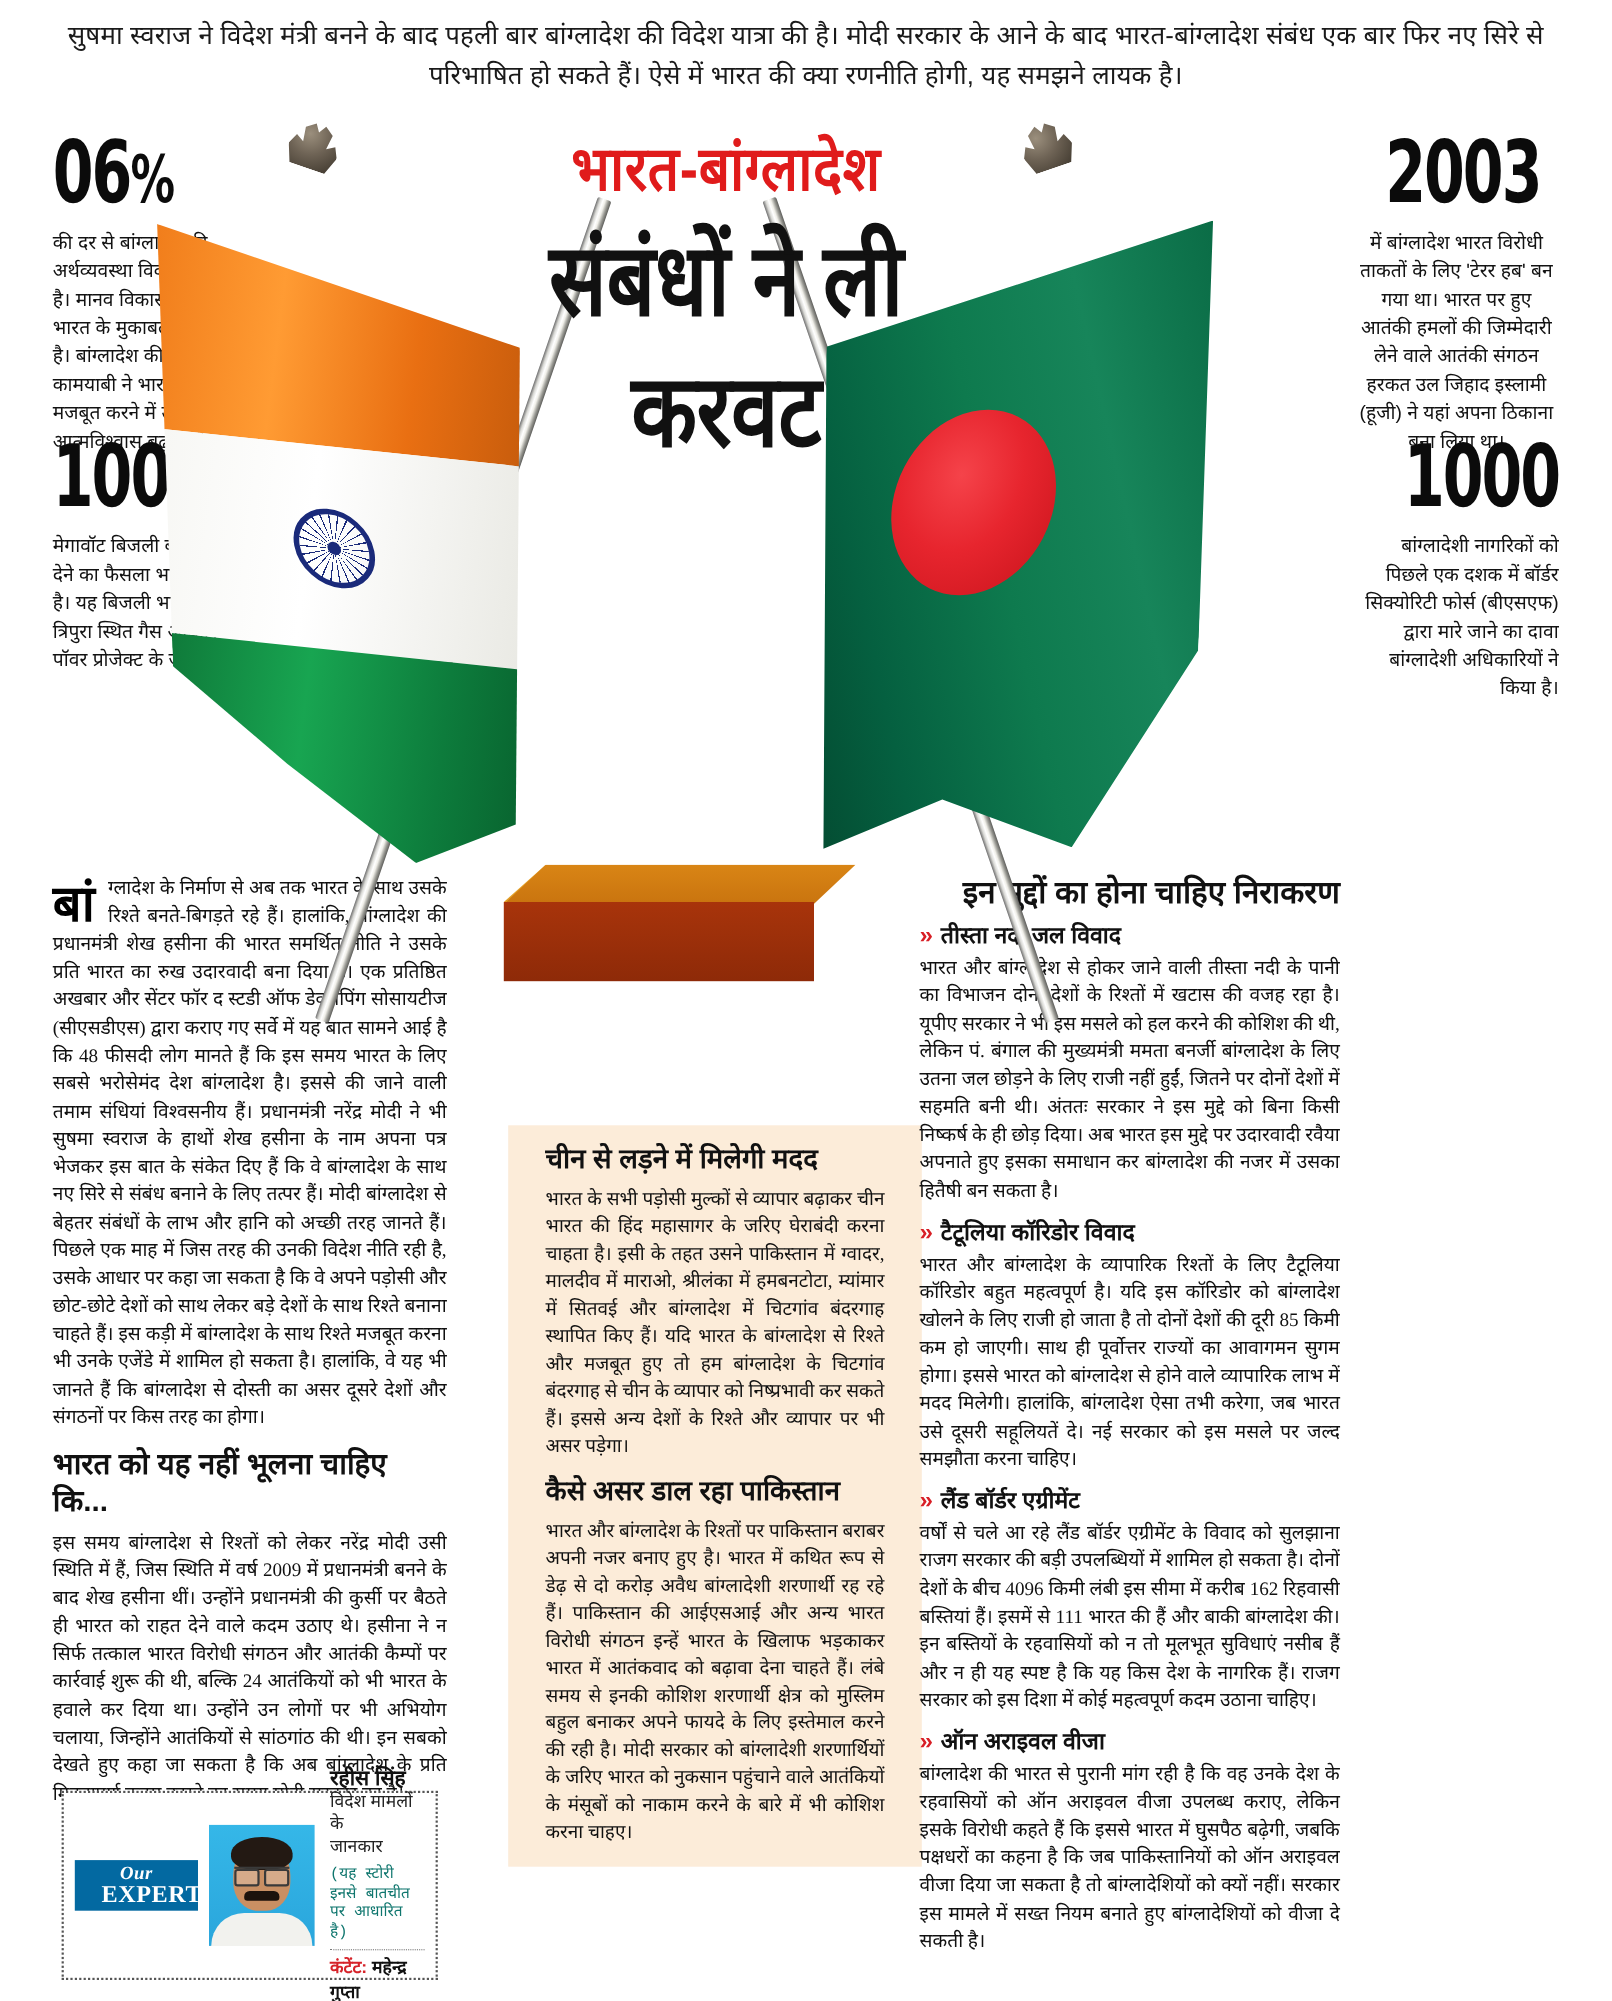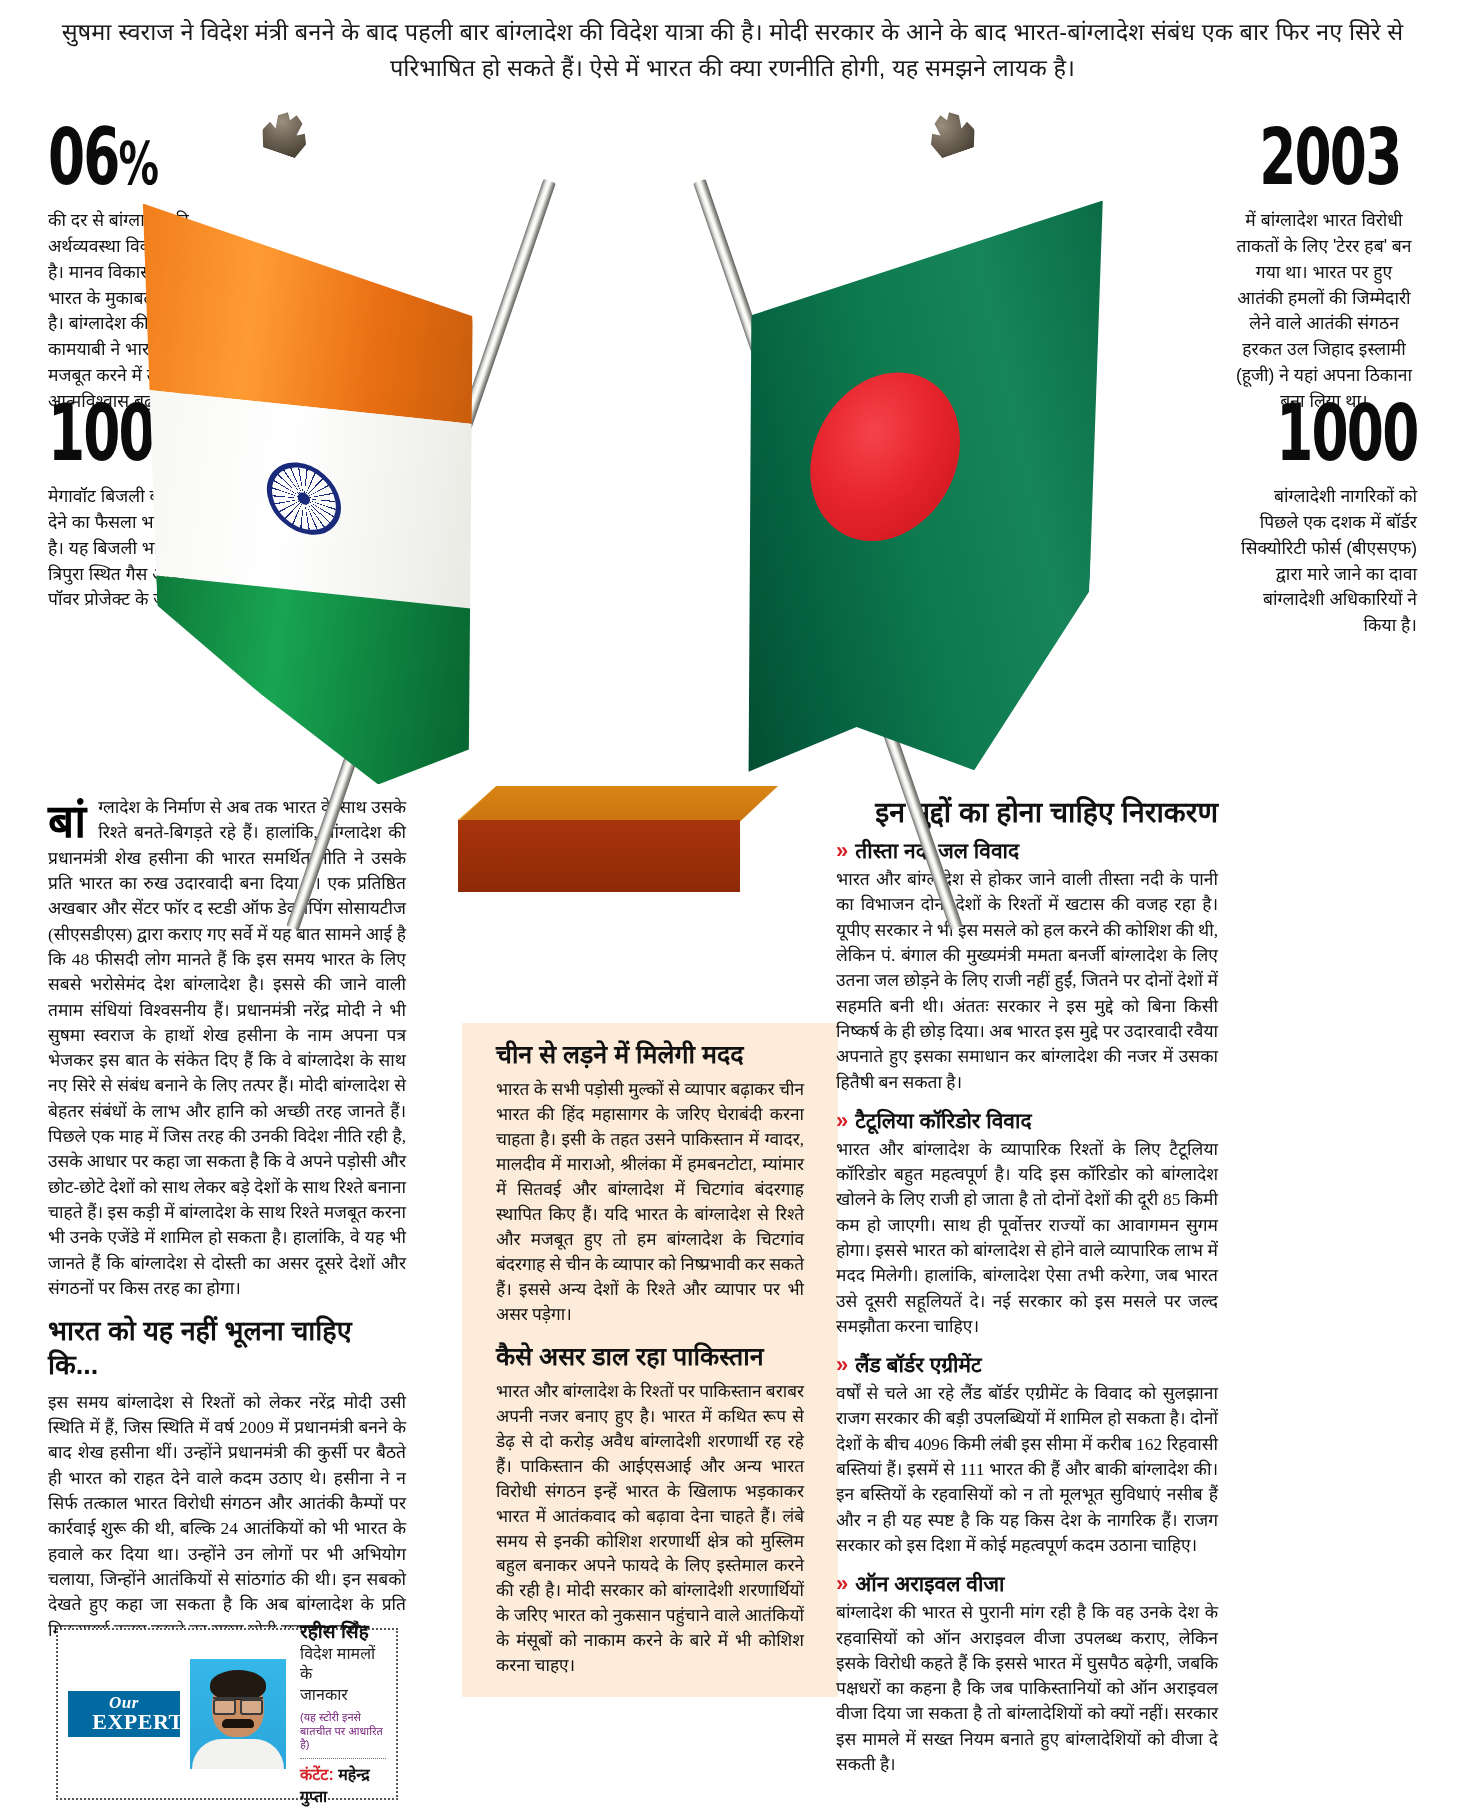--- a/index.html
+++ b/index.html
@@ -325,22 +325,22 @@
   .expert-info { flex: 1 1 auto; padding-left: 4px; }
   .ex-name {
     font-family: "Liberation Sans", "DejaVu Sans", sans-serif;
     font-size: 19px; font-weight: 700; color: #111; line-height: 1.15;
   }
   .ex-role {
     font-family: "Liberation Sans", "DejaVu Sans", sans-serif;
     font-size: 16px; color: #222; line-height: 1.25; margin-top: 1px;
   }
   .ex-note {
-    font-family: Liberation Sans, sans-serif;
-    font-size: 11px; color: #701a75; line-height: 1.25; margin-top: 6px;
+    font-family: Liberation Mono, monospace;
+    font-size: 14px; color: #0f766e; line-height: 1.25; margin-top: 6px;
   }
   .ex-rule { border-top: 1px dotted #777; margin: 6px 0 4px; }
   .ex-credit {
     font-family: "Liberation Sans", "DejaVu Sans", sans-serif;
     font-size: 16px; font-weight: 700; color: #111;
   }
   .ex-credit .lbl { color: #d6232a; }
 </style>
 </head>
 <body>
@@ -368,20 +368,25 @@
         <div class="bd-disc"></div>
       </div>
 
       <div class="base" style="left:458px; top:686px; width:320px; height:108px;">
         <div class="base-side"></div>
         <div class="base-top"></div>
         <div class="base-front"></div>
       </div>
     </div>
 
+    <div class="headline-wrap">
+      <div class="kicker">भारत-बांग्लादेश</div>
+      <div class="headline1">संबंधों ने ली</div>
+      <div class="headline2">करवट</div>
+    </div>
 
     <div class="stat left" style="top:42px;">
       <div class="stat-num"><span>06</span><span class="pct">%</span></div>
       <div class="stat-body">की दर से बांग्लादेश की अर्थव्यवस्था विकास कर रही है। मानव विकास सूचकांक भी भारत के मुकाबले बेहतर रहा है। बांग्लादेश की इस कामयाबी ने भारत से रिश्ते मजबूत करने में उसका आत्मविश्वास बढ़ाया है।</div>
     </div>
 
     <div class="stat left" style="top:318px;">
       <div class="stat-num">100</div>
       <div class="stat-body">मेगावॉट बिजली बांग्लादेश को देने का फैसला भारत ने किया है। यह बिजली भारत अपने त्रिपुरा स्थित गैस आधारित पॉवर प्रोजेक्ट के जरिए देगा।</div>
     </div>

